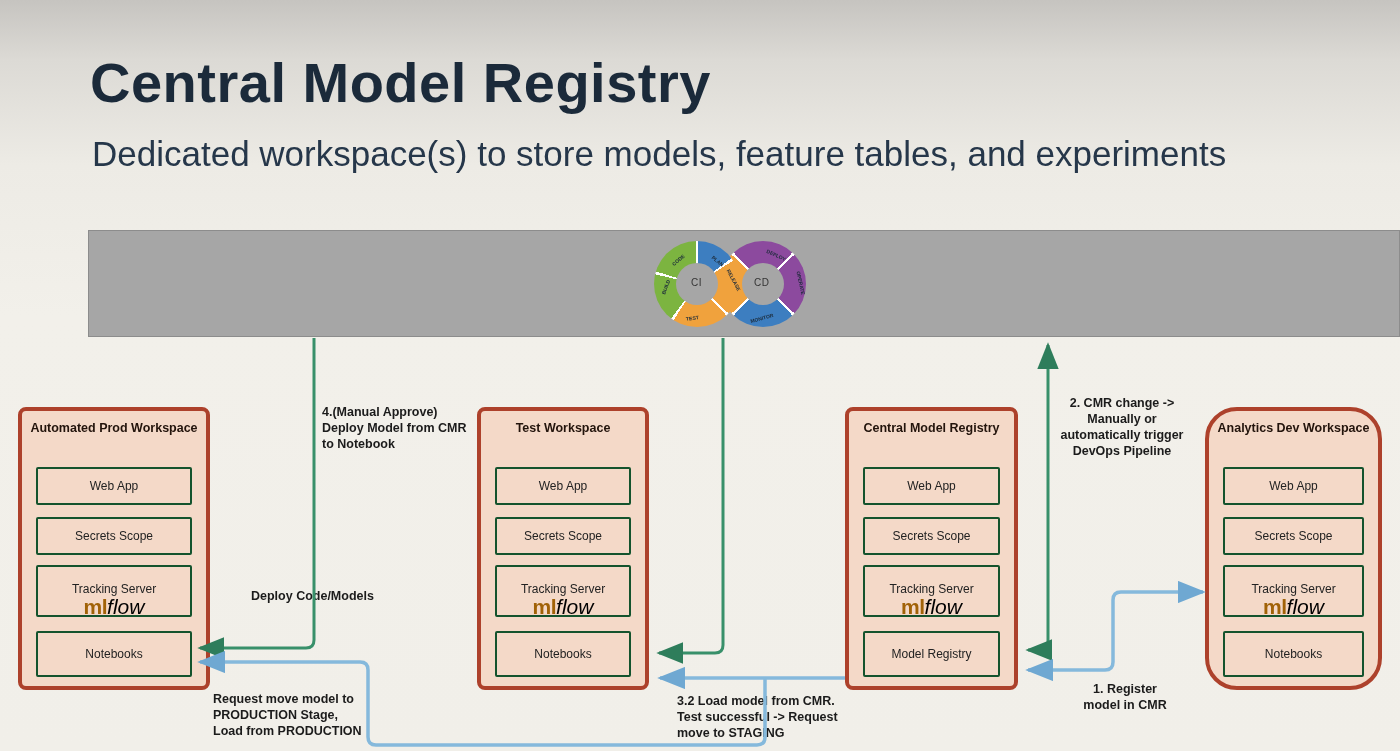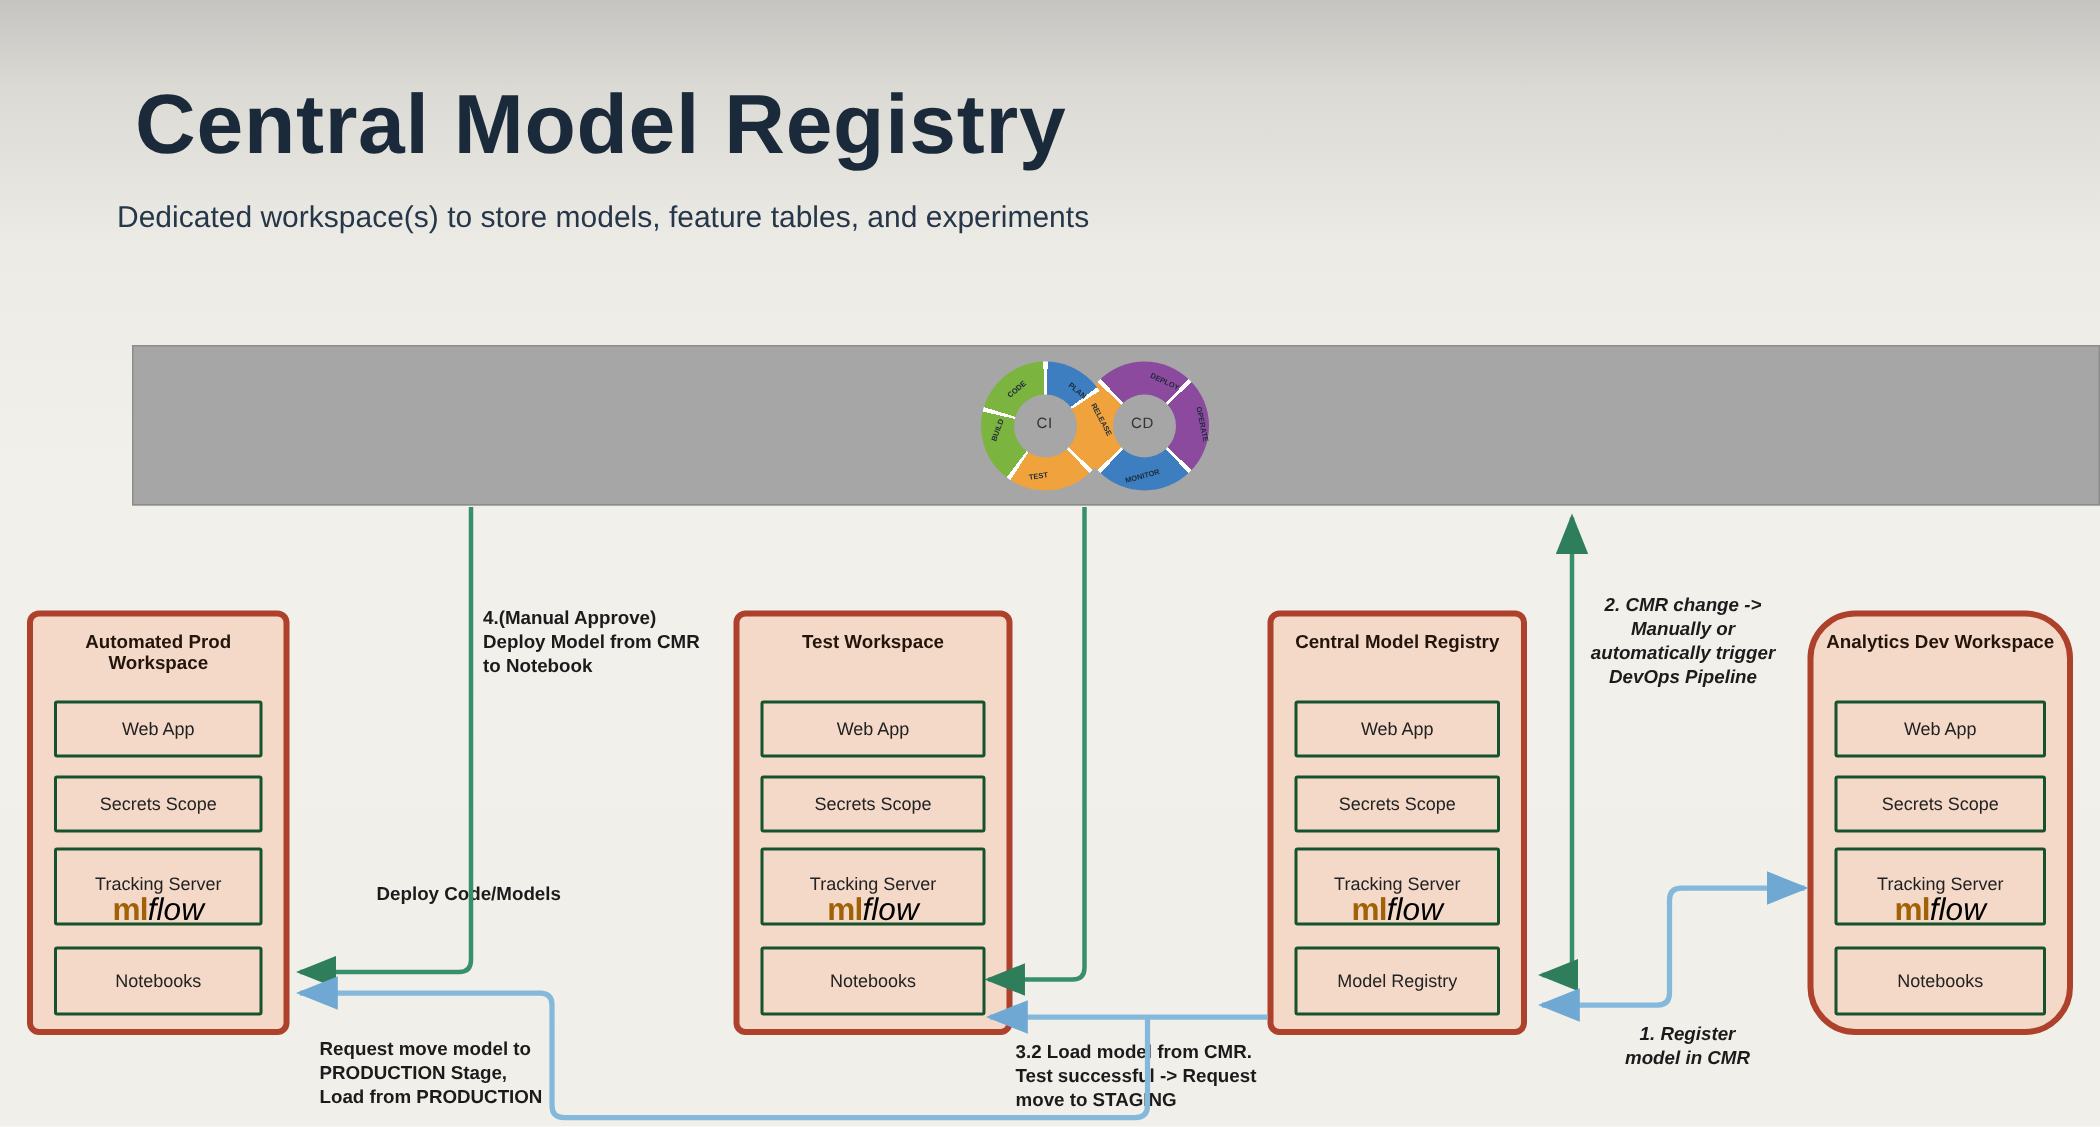--- a/index.html
+++ b/index.html
@@ -2,21 +2,21 @@
 <html><head>
 <meta charset="utf-8">
 <style>
   html,body{margin:0;padding:0;}
   .slide{
     position:relative;width:1400px;height:751px;overflow:hidden;
     font-family:"Liberation Sans",sans-serif;
     background:linear-gradient(180deg,#c6c4c0 0%,#dcdad5 8%,#edebe5 22%,#f2f0ea 42%,#f1efe9 100%);
   }
   .title{position:absolute;left:90px;top:50px;font-size:56px;font-weight:700;color:#1b2a3a;letter-spacing:.5px;}
-  .subtitle{position:absolute;left:78px;top:134px;font-size:20px;color:#26374a;}
+  .subtitle{position:absolute;left:92px;top:134px;font-size:35px;color:#26374a;}
 
   .bar{position:absolute;left:88px;top:230px;width:1312px;height:107px;background:#a6a6a6;border:1px solid #8c8c8c;box-sizing:border-box;}
 
   .ring{position:absolute;width:86px;height:86px;border-radius:50%;}
   .ring::after{content:"";position:absolute;inset:22px;border-radius:50%;background:#a6a6a6;}
   .ring-cd{left:720px;top:241px;background:conic-gradient(from 0deg,
     #8c4a9e 0deg 43deg,#ffffff 43deg 47deg,#8c4a9e 47deg 133deg,#ffffff 133deg 137deg,
     #3d7ec0 137deg 223deg,#ffffff 223deg 227deg,#f0a23d 227deg 313deg,#ffffff 313deg 317deg,#8c4a9e 317deg 360deg);}
   .ring-ci{left:654px;top:241px;background:conic-gradient(from 0deg,
     #ffffff 0deg 2deg,#3d7ec0 2deg 53deg,#ffffff 53deg 57deg,#f0a23d 57deg 133deg,#ffffff 133deg 137deg,
@@ -29,21 +29,21 @@
   .row{position:absolute;left:14px;right:14px;border:2px solid #14532d;border-radius:2px;background:#f4d9c8;
        display:flex;align-items:center;justify-content:center;font-size:12px;color:#222;box-sizing:border-box;text-align:center;}
   .row1{top:56px;height:38px}.row2{top:106px;height:38px}
   .row3{top:154px;height:52px;flex-direction:column;gap:0px;padding-top:18px}
   .row4{top:220px;height:46px}
   .mlflow{font-size:21px;line-height:1.05;}
   .mlflow .ml{font-weight:700;color:#a16207;letter-spacing:-.5px;}
   .mlflow .flow{font-style:italic;color:#000000;}
 
   .note{position:absolute;font-size:12.5px;font-weight:700;color:#1b1b1b;line-height:1.28;white-space:pre-line;}
-  #n2,#n1{text-align:center;font-style:italic;}
+  #n2,#n1{text-align:center;}
   #n4{left:322px;top:404px;}
   #ndeploy{left:251px;top:588px;}
   #nprod{left:213px;top:691px;}
   #n31{left:726px;top:501px;}
   #n32{left:677px;top:693px;}
   #n2{left:1052px;top:395px;width:140px;}
   #n1{left:1066px;top:681px;width:118px;}
 
   svg.overlay{position:absolute;left:0;top:0;width:1400px;height:751px;pointer-events:none;}
 </style>
@@ -65,32 +65,32 @@
     <span class="seg" style="left:671px;top:257px;transform:rotate(-40deg);">CODE</span>
     <span class="seg" style="left:711px;top:258px;transform:rotate(40deg);">PLAN</span>
     <span class="seg" style="left:722px;top:277px;transform:rotate(62deg);">RELEASE</span>
     <span class="seg" style="left:686px;top:315px;transform:rotate(-8deg);">TEST</span>
     <span class="seg" style="left:658px;top:284px;transform:rotate(-70deg);">BUILD</span>
     <span class="seg" style="left:766px;top:252px;transform:rotate(25deg);">DEPLOY</span>
     <span class="seg" style="left:789px;top:280px;transform:rotate(78deg);">OPERATE</span>
     <span class="seg" style="left:750px;top:315px;transform:rotate(-15deg);">MONITOR</span>
   </div>
 
-  <div class="ws" style="left:18px;width:175px;text-decoration:underline;">
+  <div class="ws" style="left:18px;width:192px;text-decoration:underline;">
     <div class="ws-title">Automated Prod Workspace</div>
     <div class="row row1">Web App</div>
     <div class="row row2">Secrets Scope</div>
     <div class="row row3">
       <span>Tracking Server</span>
       <span class="mlflow"><span class="ml">ml</span><span class="flow">flow</span></span>
     </div>
     <div class="row row4">Notebooks</div>
   </div>
 
-  <div class="ws" style="left:489px;width:186px;">
+  <div class="ws" style="left:477px;width:172px;">
     <div class="ws-title">Test Workspace</div>
     <div class="row row1">Web App</div>
     <div class="row row2">Secrets Scope</div>
     <div class="row row3">
       <span>Tracking Server</span>
       <span class="mlflow"><span class="ml">ml</span><span class="flow">flow</span></span>
     </div>
     <div class="row row4">Notebooks</div>
   </div>
 

